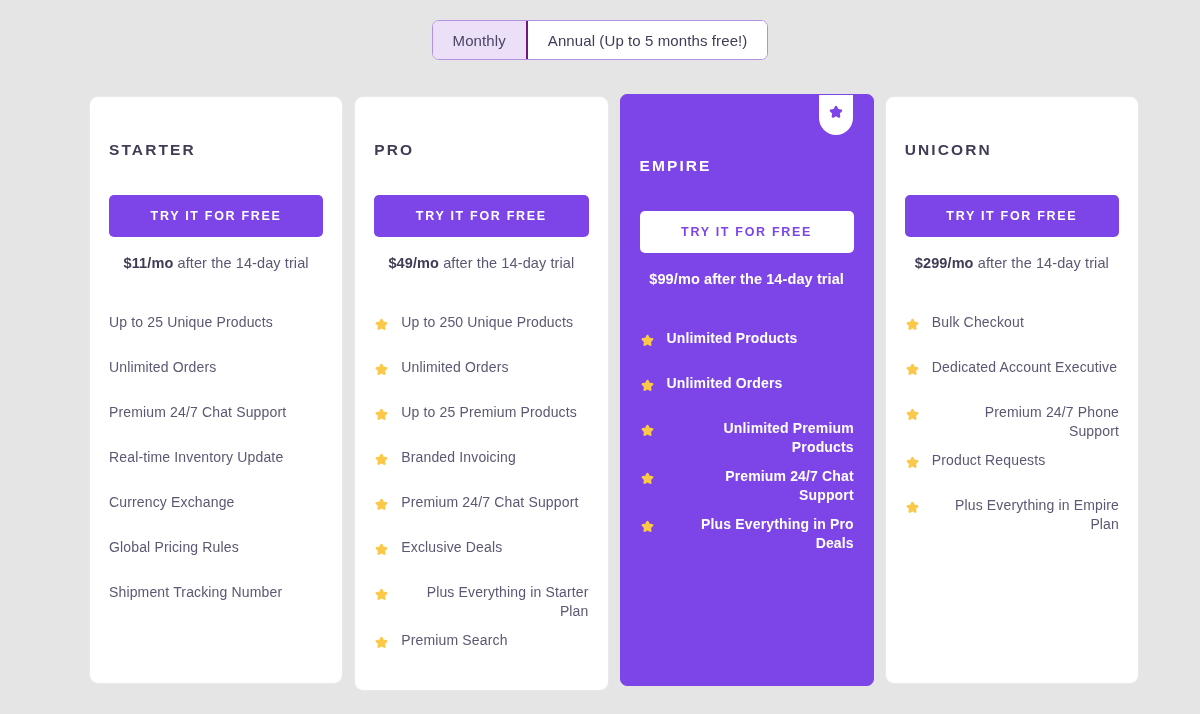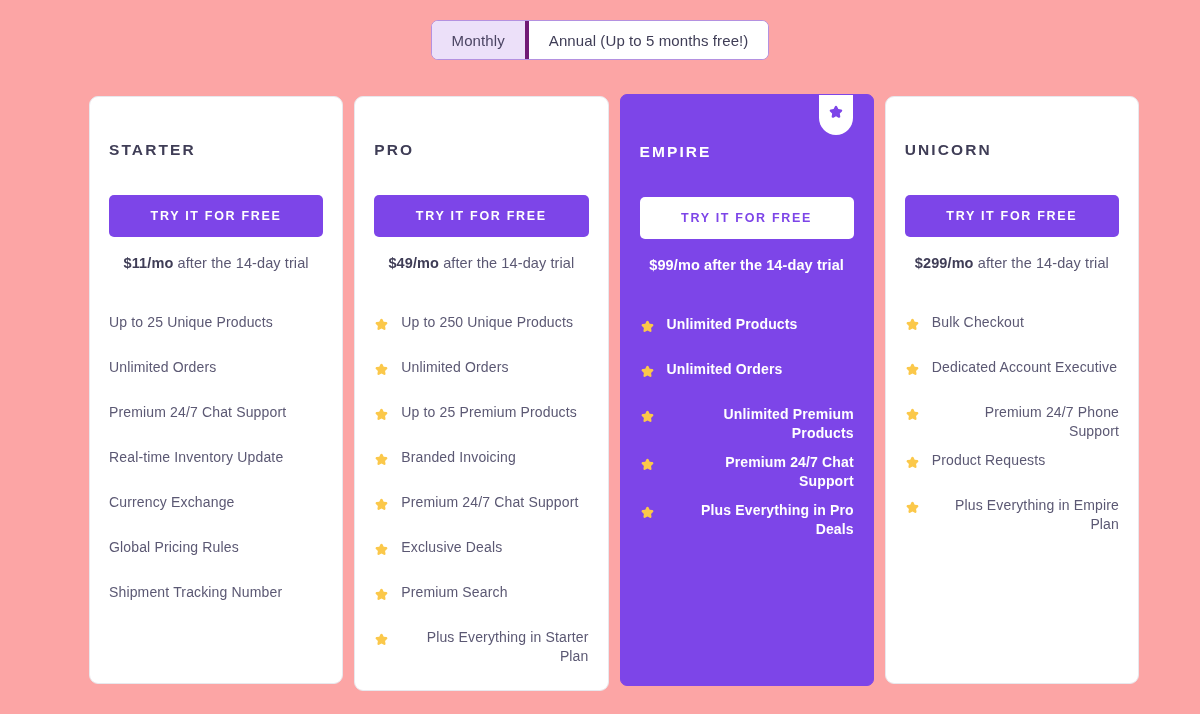--- a/index.html
+++ b/index.html
@@ -9,21 +9,21 @@
     height: 714px;
     background: #ffffff;
     font-family: "Liberation Sans", sans-serif;
     -webkit-font-smoothing: antialiased;
   }
 
   #page {
     position: relative;
     width: 1200px;
     height: 714px;
-    background: #fca5a5;
+    background: #e5e5e5;
     overflow: hidden;
   }
 
   
   .toggle-wrap {
     position: absolute;
     left: 0;
     top: 20px;
     width: 1200px;
     display: flex;
@@ -51,21 +51,21 @@
     background: #ffffff;
     white-space: nowrap;
   }
 
   .toggle-opt.active {
     background: #ece0f9;
     color: #4b4463;
   }
 
   .toggle-opt + .toggle-opt {
-    border-left: 4px solid #701a75;
+    border-left: 2px solid #701a75;
   }
 
   
   .cards {
     position: absolute;
     left: 89px;
     top: 96px;
     width: 1050px;
     display: flex;
     align-items: flex-start;
@@ -81,21 +81,21 @@
     border-radius: 9px;
     padding: 44px 19px 24px 19px;
   }
 
   .card.featured {
     background: #7d45e8;
     border-color: #7d45e8;
     margin-top: -2px;
     min-height: 592px;
     border-radius: 7px;
-    padding-top: 48px;
+    padding-top: 62px;
     overflow: hidden;
   }
 
   
   .badge {
     position: absolute;
     top: 0;
     right: 20px;
     width: 34px;
     height: 40px;
@@ -295,29 +295,29 @@
               </svg>
             </span>
             <span class="feature-text">Exclusive Deals</span>
           </li>
           <li class="feature">
             <span class="star-slot">
               <svg width="15" height="15" viewBox="0 0 24 24" aria-hidden="true">
                 <path fill="#fbc84a" d="M12 2.6c.7 0 1.3.4 1.6 1l1.9 3.9 4.3.6c.7.1 1.3.6 1.5 1.3.2.7 0 1.4-.5 1.9l-3.1 3 .7 4.3c.1.7-.2 1.4-.8 1.8-.6.4-1.3.5-1.9.1L12 18.5l-3.8 2c-.6.4-1.3.3-1.9-.1-.6-.4-.9-1.1-.8-1.8l.7-4.3-3.1-3c-.5-.5-.7-1.2-.5-1.9.2-.7.8-1.2 1.5-1.3l4.3-.6 1.9-3.9c.3-.6.9-1 1.6-1z"></path>
               </svg>
             </span>
+            <span class="feature-text">Plus Everything in Starter Plan</span>
+          </li>
+          <li class="feature">
+            <span class="star-slot">
+              <svg width="15" height="15" viewBox="0 0 24 24" aria-hidden="true">
+                <path fill="#fbc84a" d="M12 2.6c.7 0 1.3.4 1.6 1l1.9 3.9 4.3.6c.7.1 1.3.6 1.5 1.3.2.7 0 1.4-.5 1.9l-3.1 3 .7 4.3c.1.7-.2 1.4-.8 1.8-.6.4-1.3.5-1.9.1L12 18.5l-3.8 2c-.6.4-1.3.3-1.9-.1-.6-.4-.9-1.1-.8-1.8l.7-4.3-3.1-3c-.5-.5-.7-1.2-.5-1.9.2-.7.8-1.2 1.5-1.3l4.3-.6 1.9-3.9c.3-.6.9-1 1.6-1z"></path>
+              </svg>
+            </span>
             <span class="feature-text">Premium Search</span>
-          </li>
-          <li class="feature">
-            <span class="star-slot">
-              <svg width="15" height="15" viewBox="0 0 24 24" aria-hidden="true">
-                <path fill="#fbc84a" d="M12 2.6c.7 0 1.3.4 1.6 1l1.9 3.9 4.3.6c.7.1 1.3.6 1.5 1.3.2.7 0 1.4-.5 1.9l-3.1 3 .7 4.3c.1.7-.2 1.4-.8 1.8-.6.4-1.3.5-1.9.1L12 18.5l-3.8 2c-.6.4-1.3.3-1.9-.1-.6-.4-.9-1.1-.8-1.8l.7-4.3-3.1-3c-.5-.5-.7-1.2-.5-1.9.2-.7.8-1.2 1.5-1.3l4.3-.6 1.9-3.9c.3-.6.9-1 1.6-1z"></path>
-              </svg>
-            </span>
-            <span class="feature-text">Plus Everything in Starter Plan</span>
           </li>
         </ul>
       </div>
       <div class="card featured">
         <div class="badge">
           <span>
             <svg width="16" height="16" viewBox="0 0 24 24" aria-hidden="true">
               <path fill="#7d45e8" d="M12 2.6c.7 0 1.3.4 1.6 1l1.9 3.9 4.3.6c.7.1 1.3.6 1.5 1.3.2.7 0 1.4-.5 1.9l-3.1 3 .7 4.3c.1.7-.2 1.4-.8 1.8-.6.4-1.3.5-1.9.1L12 18.5l-3.8 2c-.6.4-1.3.3-1.9-.1-.6-.4-.9-1.1-.8-1.8l.7-4.3-3.1-3c-.5-.5-.7-1.2-.5-1.9.2-.7.8-1.2 1.5-1.3l4.3-.6 1.9-3.9c.3-.6.9-1 1.6-1z"></path>
             </svg>
           </span>

